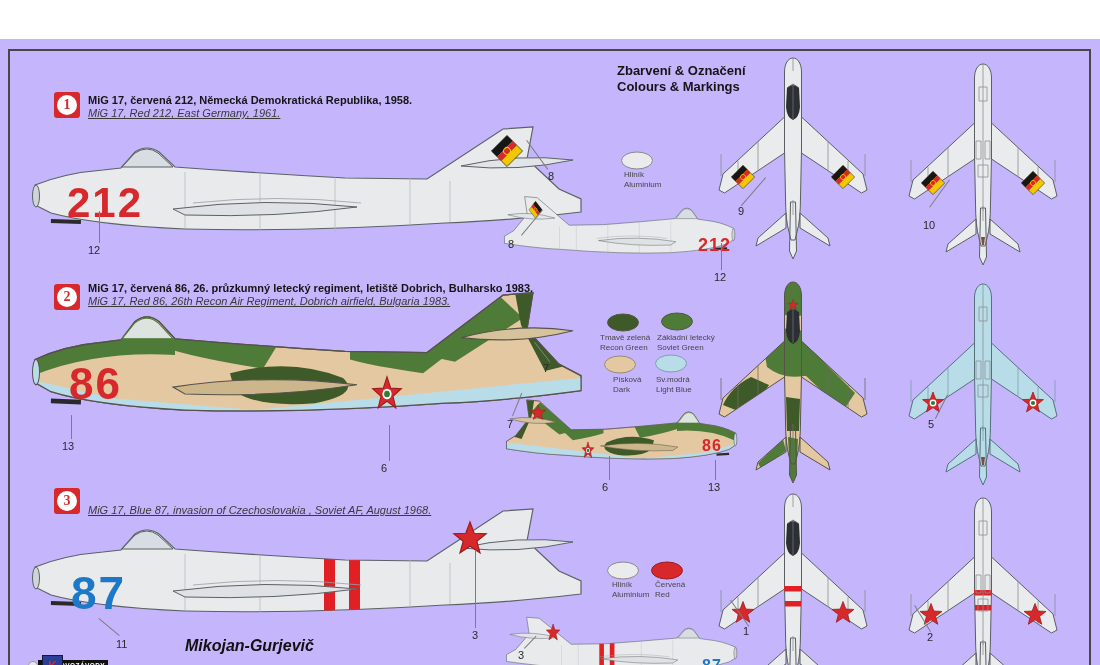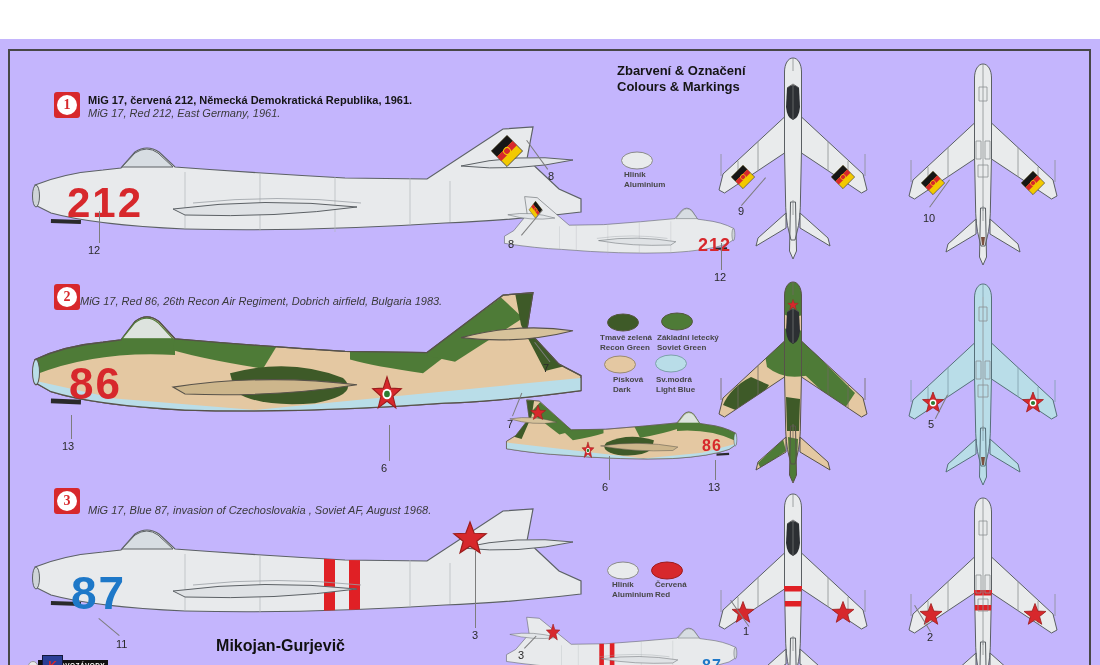--- a/index.html
+++ b/index.html
@@ -1,34 +1,34 @@
 <!DOCTYPE html>
 <html><head>
 <meta charset="utf-8">
 <style>
   html,body{margin:0;padding:0;background:#fff;}
   .page{position:relative;width:1100px;height:665px;background:#c4b5fd;overflow:hidden;
         font-family:"Liberation Sans",sans-serif;margin-top:39px;}
   .frame{position:absolute;left:8px;top:10px;right:9px;bottom:8px;border:2px solid #474747;}
   .hdr{position:absolute;font-size:13px;font-weight:bold;color:#151515;line-height:16px;white-space:nowrap;}
   .stitle{position:absolute;font-size:11px;font-weight:bold;color:#151515;white-space:nowrap;}
-  .ssub{position:absolute;font-size:11px;font-style:italic;color:#3a3a3a;white-space:nowrap;}
+  .ssub{position:absolute;font-size:11px;font-style:italic;color:#3a3a3a;white-space:nowrap;text-decoration:underline;}
   .badge{position:absolute;width:26px;height:26px;background:#d7282c;border-radius:3px;}
   .badge .bc{position:absolute;left:3px;top:3px;width:20px;height:20px;background:#fff;border-radius:50%;
              display:flex;align-items:center;justify-content:center;
              font-family:"Liberation Serif",serif;font-weight:bold;font-size:14px;color:#d7282c;}
   .callout{position:absolute;font-size:11px;color:#2a2a2a;}
   .lead{position:absolute;height:1px;background:#7d7d7d;transform-origin:0 0;}
   .leadv{position:absolute;width:1px;background:#7d7d7d;}
   .swsvg{position:absolute;}
-  .swlabel{position:absolute;font-size:8px;color:#474747;line-height:9.5px;white-space:nowrap;font-weight:bold;}
+  .swlabel{position:absolute;font-size:8px;color:#474747;line-height:9.5px;white-space:nowrap;}
   .plan{position:absolute;}
   .side{position:absolute;}
-  .designer{position:absolute;left:185px;top:598px;width:160px;text-align:right;
-            font-weight:bold;font-size:16px;color:#111;}
+  .designer{position:absolute;left:185px;top:598px;width:160px;text-align:left;
+            font-style:italic;font-weight:bold;font-size:16px;color:#111;}
   .kit{position:absolute;left:150px;top:613px;width:310px;text-align:center;
        font-style:italic;font-weight:bold;font-size:28px;letter-spacing:1px;color:#111;}
   .logo{position:absolute;left:28px;top:612px;width:86px;height:44px;}
   .lbar{position:absolute;background:#111;}
   .ltxt{position:absolute;color:#fff;font-size:6.5px;font-weight:bold;letter-spacing:.4px;line-height:9px;}
   .shield{position:absolute;left:14px;top:4px;width:19px;height:39px;background:#2b3f96;border:1px solid #14183a;
           clip-path:polygon(0 0,100% 0,100% 68%,50% 100%,0 68%);}
   .shield span{position:absolute;left:0;top:3px;width:100%;text-align:center;
                font-weight:bold;font-size:12px;color:#d7282c;}
   .lcirc{position:absolute;left:0px;top:10px;width:8px;height:8px;border:1px solid #9a9a9a;border-radius:50%;background:#e9e9e9;}
@@ -86,27 +86,28 @@
   <div class="frame"></div>
 
   <div class="hdr" style="left:617px;top:24px">
     <div>Zbarvení &amp; Označení</div>
     <div>Colours &amp; Markings</div>
   </div>
 
   <div class="badge" style="left:54px;top:53px">
     <div class="bc">1</div>
     </div>
-  <div class="stitle" style="left:88px;top:55px">MiG 17, červená 212, Německá Demokratická Republika, 1961.</div>
+  <div class="stitle" style="left:88px;top:55px">MiG 17, červená 212, Německá Demokratická Republika, 1958.</div>
   <div class="ssub" style="left:88px;top:68px">MiG 17, Red 212, East Germany, 1961.</div>
 
   <div class="badge" style="left:54px;top:245px">
     <div class="bc">2</div>
     </div>
-  <div class="ssub" style="left:80px;top:256px">MiG 17, Red 86, 26th Recon Air Regiment, Dobrich airfield, Bulgaria 1983.</div>
+  <div class="stitle" style="left:88px;top:243px">MiG 17, červená 86, 26. průzkumný letecký regiment, letiště Dobrich, Bulharsko 1983.</div>
+  <div class="ssub" style="left:88px;top:256px">MiG 17, Red 86, 26th Recon Air Regiment, Dobrich airfield, Bulgaria 1983.</div>
 
   <div class="badge" style="left:54px;top:449px">
     <div class="bc">3</div>
     </div>
   <div class="ssub" style="left:88px;top:465px">MiG 17, Blue 87, invasion of Czechoslovakia , Soviet AF, August 1968.</div>
 
   <svg class="side" style="left:25px;top:76px" width="565" height="150" viewBox="0 0 565 150">
     <g id="af1">
       <use href="#svfuse" fill="#e8eaec" stroke="#5c6165" stroke-width="1.2"></use>
       <path d="M160,57 L160,113 M235,59 L235,116 M310,62 L310,117 M385,63 L385,110 M425,66 L425,107" stroke="#b3b8bc" stroke-width="0.7" fill="none"></path>
@@ -337,21 +338,21 @@
   <div class="callout" style="left:381px;top:423px">6</div>
   <div class="callout" style="left:543px;top:323px">7</div>
   <div class="callout" style="left:507px;top:379px">7</div>
   <div class="callout" style="left:602px;top:442px">6</div>
   <div class="callout" style="left:708px;top:442px">13</div>
   <div class="callout" style="left:116px;top:599px">11</div>
   <div class="callout" style="left:472px;top:590px">3</div>
   <div class="callout" style="left:518px;top:610px">3</div>
   <div class="callout" style="left:710px;top:641px">11</div>
   <div class="callout" style="left:738px;top:166px">9</div>
-  <div class="callout" style="left:923px;top:173px">10</div>
+  <div class="callout" style="left:923px;top:180px">10</div>
   <div class="callout" style="left:928px;top:379px">5</div>
   <div class="callout" style="left:743px;top:586px">1</div>
   <div class="callout" style="left:927px;top:592px">2</div>
 
   <div class="logo">
     <div class="lbar" style="left:10px;top:9px;width:70px;height:9.5px">
       <div class="ltxt" style="right:3px;top:1px;position:absolute">KOVOZÁVODY</div>
     </div>
     <div class="lbar" style="left:0px;top:20.5px;width:73px;height:9px"></div>
     <div class="lbar" style="left:6px;top:31.5px;width:72px;height:9.5px">

